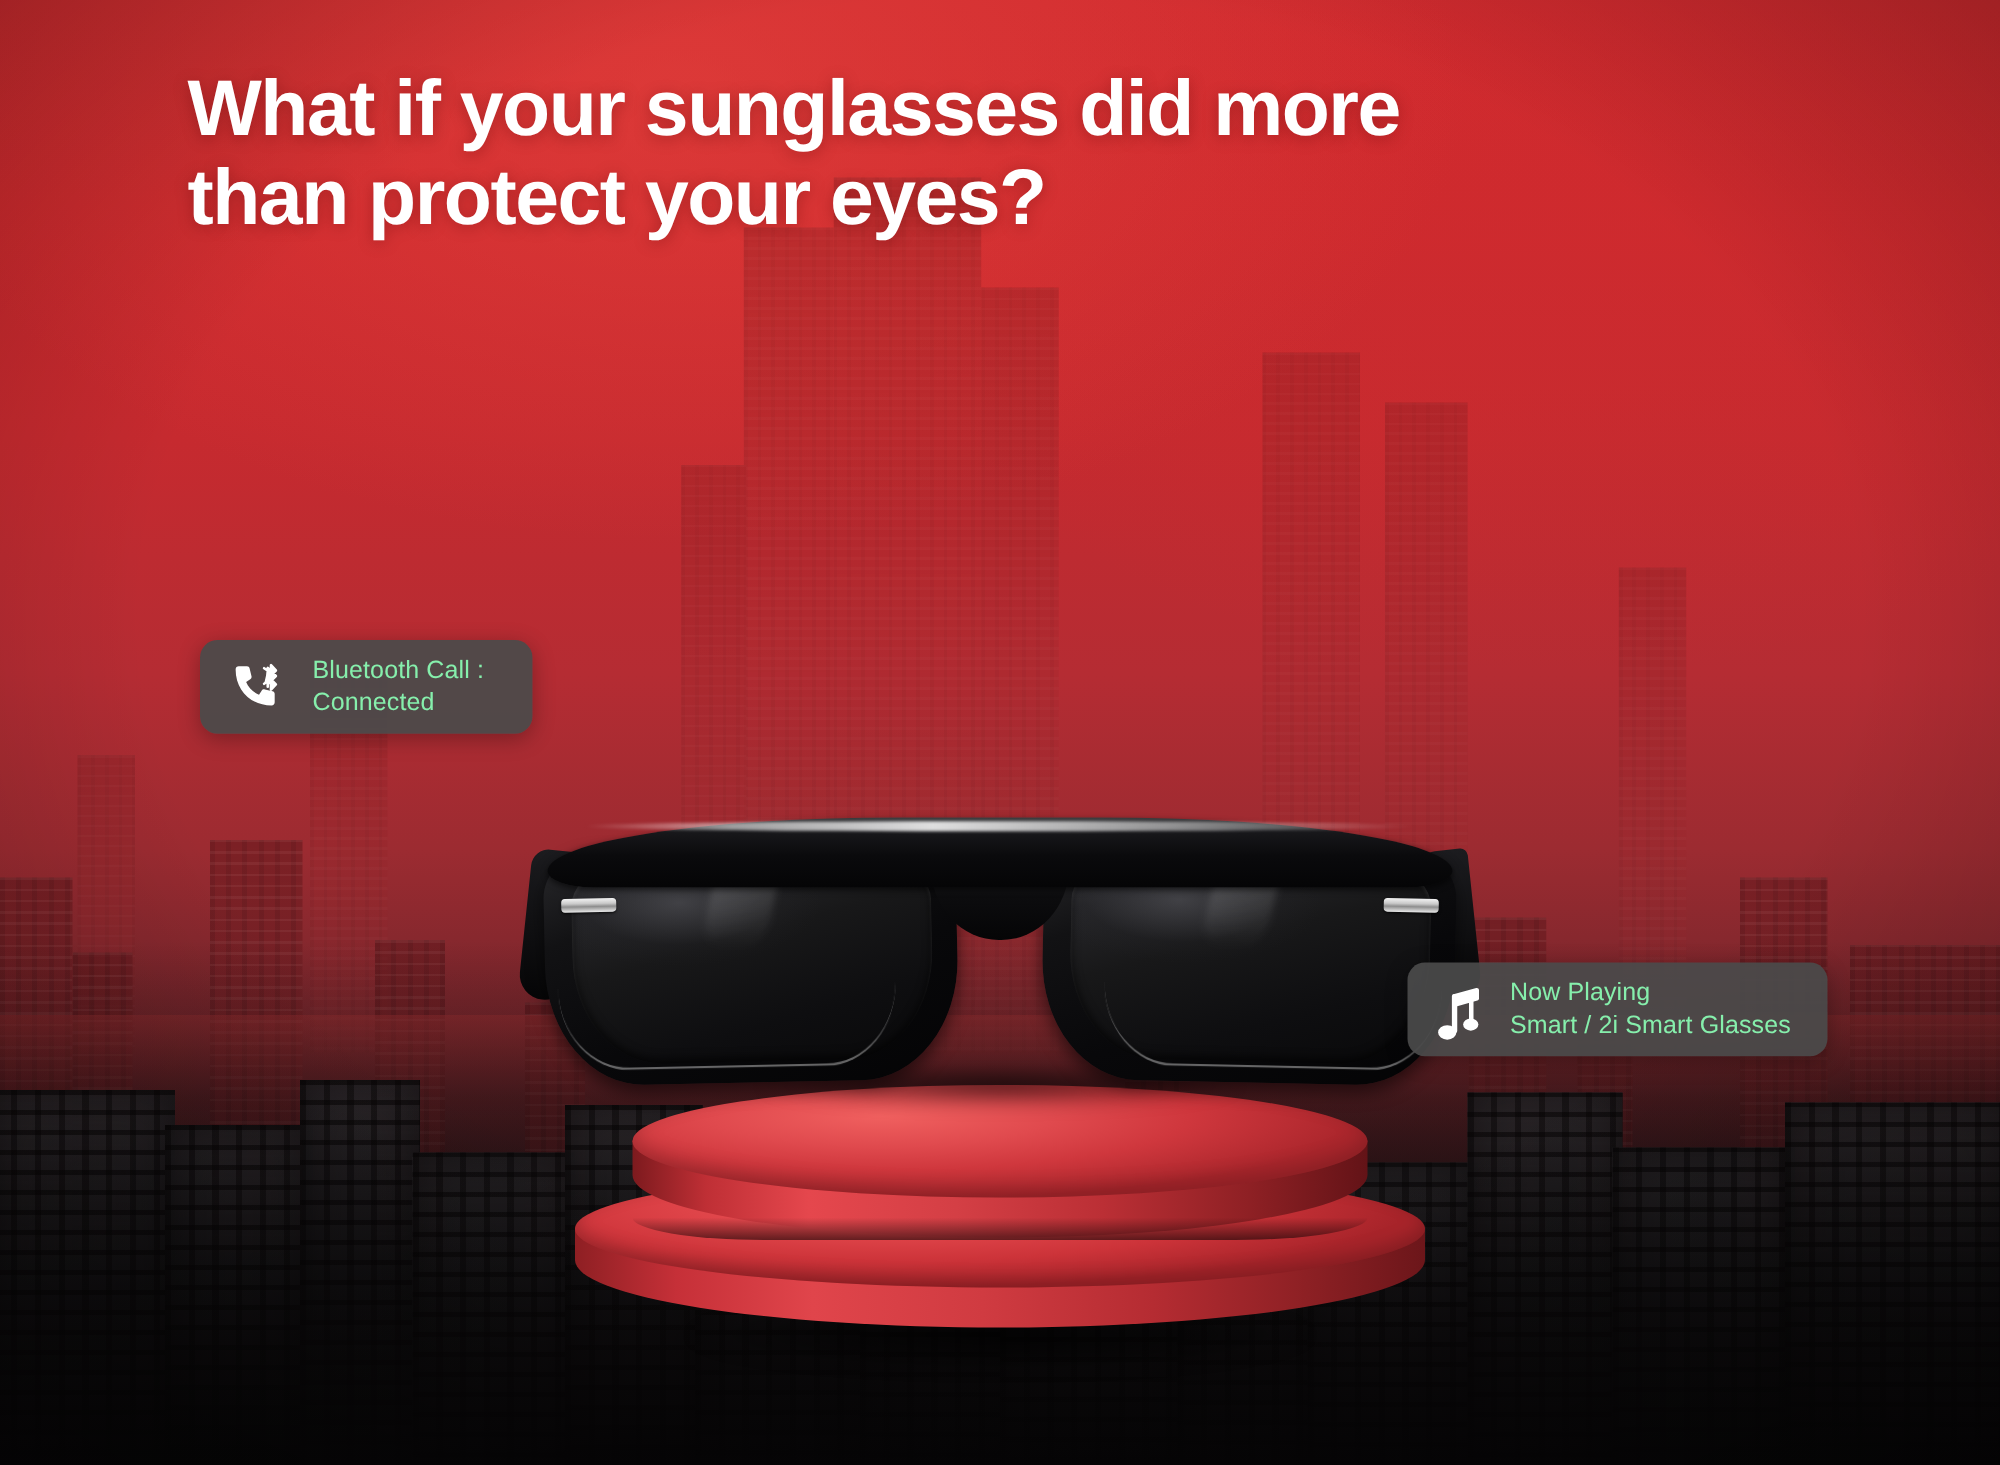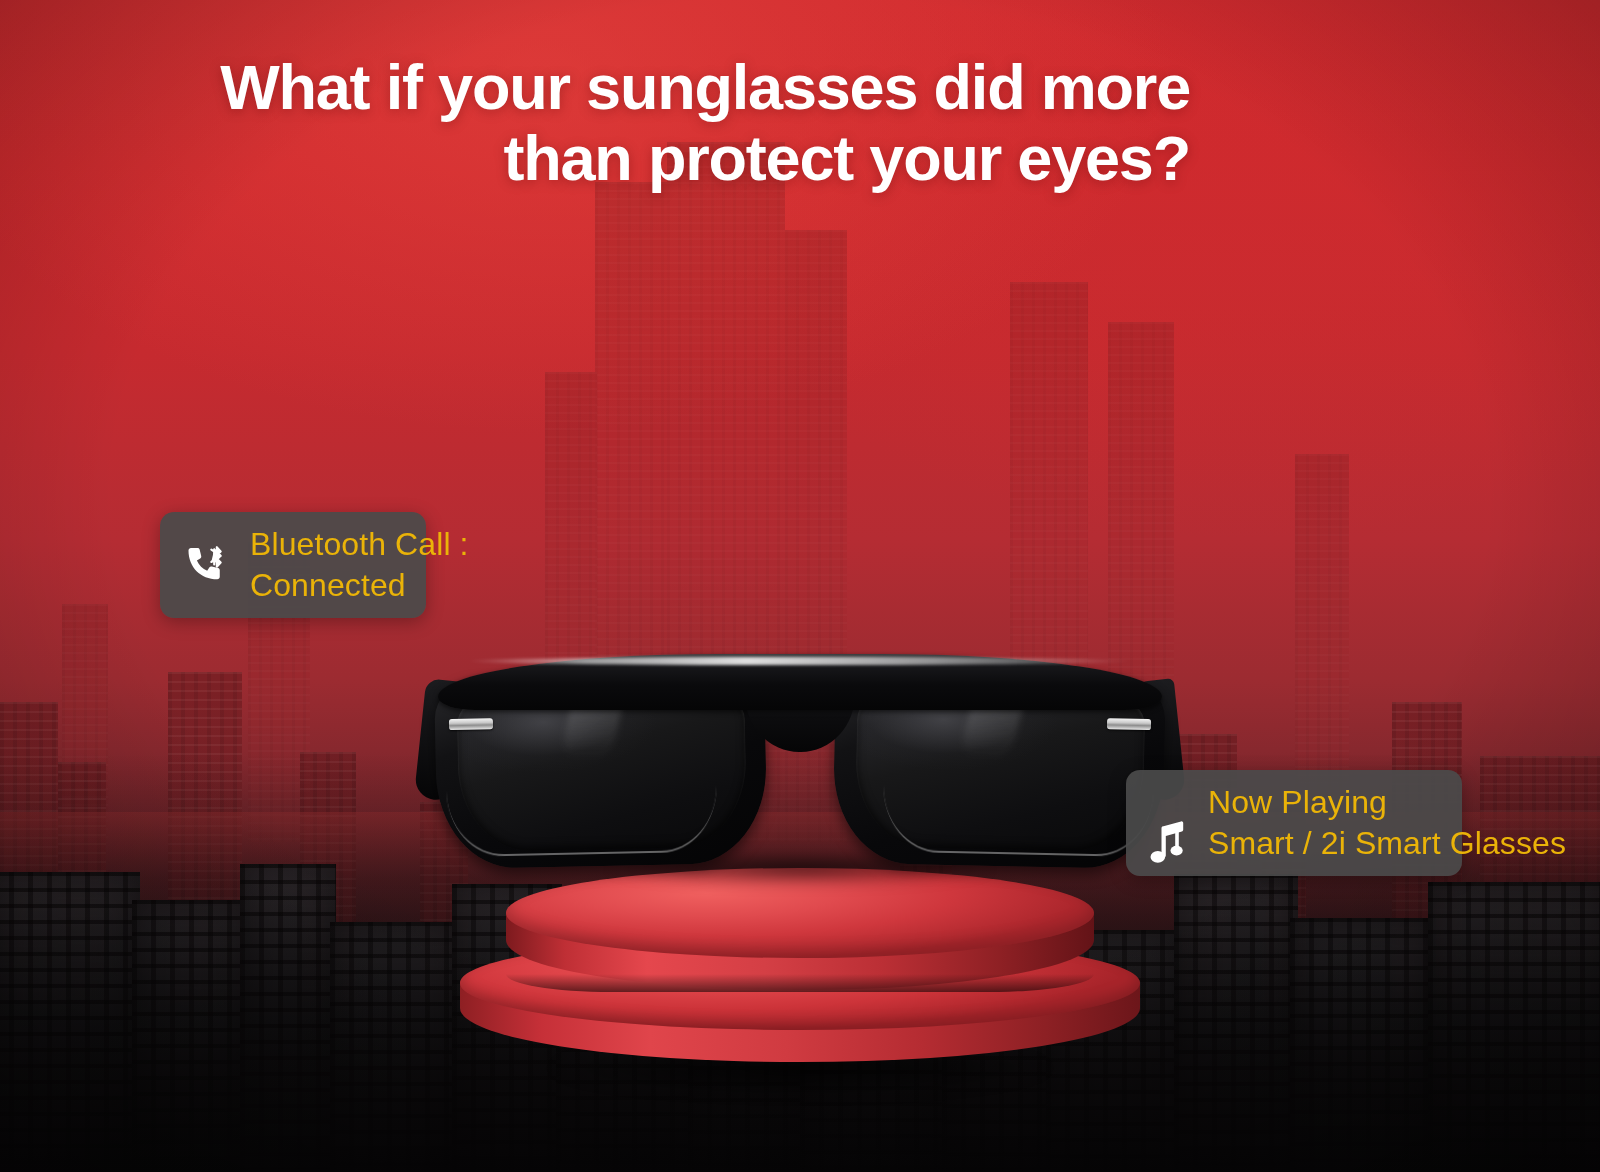--- a/index.html
+++ b/index.html
@@ -101,21 +101,21 @@
   }
   .side-vignette{
     position:absolute; inset:0;
     background:radial-gradient(ellipse 1250px 900px at 50% 42%, rgba(0,0,0,0) 55%, rgba(0,0,0,.35) 100%);
     pointer-events:none;
   }
 
   
   .copy {
     position:absolute; left:0; top:0; width:1340px;
-    text-align:right; z-index:30;
+    text-align:left; z-index:30;
   }
   .headline {
     margin-top:52px;
     color:#ffffff;
     font-size:63px;
     line-height:1.12;
     font-weight:900;
     letter-spacing:-1.2px;
     padding:0 150px;
     text-shadow:0 2px 12px rgba(90,10,10,.35);
@@ -271,22 +271,22 @@
     position:absolute; z-index:40;
     display:flex; align-items:center; gap:18px;
     background:rgba(74,74,74,.93);
     border-radius:14px;
     padding:12px 22px;
     box-shadow:0 4px 18px rgba(0,0,0,.30);
   }
   .card .icon{ flex:0 0 auto; display:flex; align-items:center; }
   .card .lines{ display:flex; flex-direction:column; }
   .card .lines span{
-    color:#eab308;
-    font-size:32px;
+    color:#86efac;
+    font-size:20px;
     font-weight:400;
     line-height:1.28;
     white-space:nowrap;
     letter-spacing:.1px;
   }
 
   #bt-card   { left:160px; top:512px; width:266px; }
   #now-card  { left:1126px; top:770px; width:336px;align-items:flex-end; }
 </style>
 </head>

